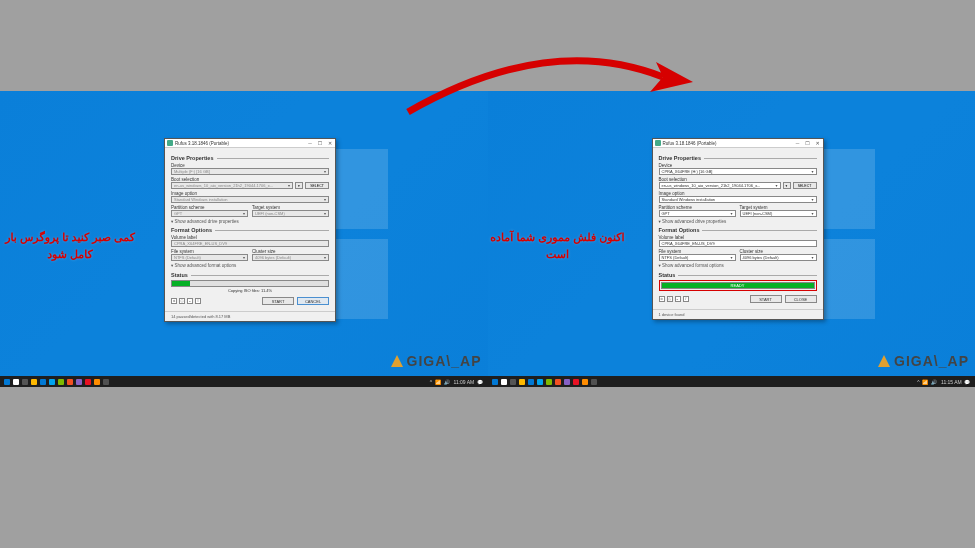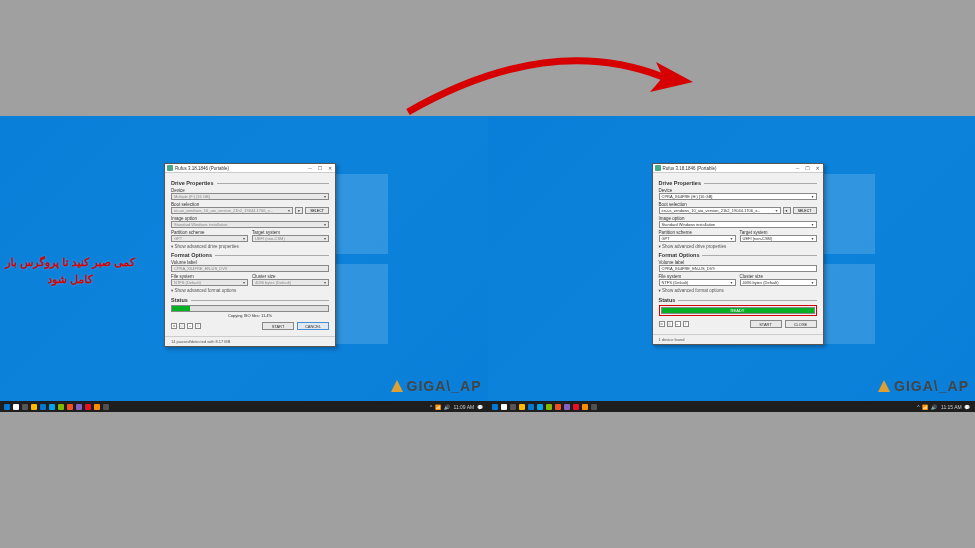--- a/index.html
+++ b/index.html
@@ -1,20 +1,20 @@
 <!DOCTYPE html>
 <html><head>
 <meta charset="utf-8">
 <style>
   * { box-sizing: border-box; margin: 0; padding: 0; font-family: Tahoma, Arial, sans-serif; }
   body { background: #a0a0a0; width: 975px; height: 548px; position: relative; overflow: hidden; }
   .gray-strip { position: absolute; left: 0; right: 0; background: #a0a0a0; }
   .gray-top { top: 0; height: 107px; }
   .gray-bottom { bottom: 0; height: 38px; }
-  .screens { position: absolute; top: 116px; left: 0; right: 0; height: 296px; display: flex; }
+  .screens { position: absolute; top: 91px; left: 0; right: 0; height: 296px; display: flex; }
   .screen { width: 50%; height: 296px; position: relative; background: linear-gradient(135deg, #0a7fd9 0%, #0c82db 40%, #0c82db 60%, #0a7fd9 100%); overflow: hidden; }
   .win-glow { position: absolute; right: 80px; top: 50%; transform: translateY(-50%); width: 220px; height: 200px; opacity: .15; }
   .win-glow svg { width: 100%; height: 100%; }
   .caption { position: absolute; right: 340px; top: 138px; width: 155px; color: #d60000; font-size: 11px; font-weight: bold; text-align: center; direction: rtl; line-height: 1.5; text-shadow: 0 0 3px #ffffff40; }
   .watermark { position: absolute; right: 6px; bottom: 18px; font-size: 14px; font-weight: 700; color: #444; letter-spacing: 1px; display: flex; align-items: center; gap: 4px; }
   .watermark svg { width: 12px; height: 12px; }
   .taskbar { position: absolute; bottom: 0; left: 0; right: 0; height: 11px; background: #1e1e1e; display: flex; align-items: center; }
   .taskbar .tb-icons { display: flex; gap: 3px; padding: 0 4px; height: 100%; align-items: center; }
   .taskbar .tb-icon { width: 6px; height: 6px; border-radius: 1px; }
   .taskbar .tb-right { margin-left: auto; display: flex; gap: 3px; padding: 0 4px; align-items: center; height: 100%; }
@@ -201,20 +201,21 @@
     <div class="win-glow">
       <svg viewBox="0 0 100 100">
           <g fill="#ffffff">
             <rect x="5" y="10" width="40" height="35"></rect>
             <rect x="50" y="5" width="45" height="40"></rect>
             <rect x="5" y="50" width="40" height="35"></rect>
             <rect x="50" y="50" width="45" height="40"></rect>
           </g>
         </svg>
     </div>
+    <div class="caption">اکنون فلش مموری شما آماده است</div>
 
     <div class="rufus">
       <div class="titlebar">
         <div class="ico"></div>
         <div class="txt">Rufus 3.18.1846 (Portable)</div>
         <div class="wctl">
           <span>─</span>
           <span>☐</span>
           <span class="close">✕</span>
         </div>

